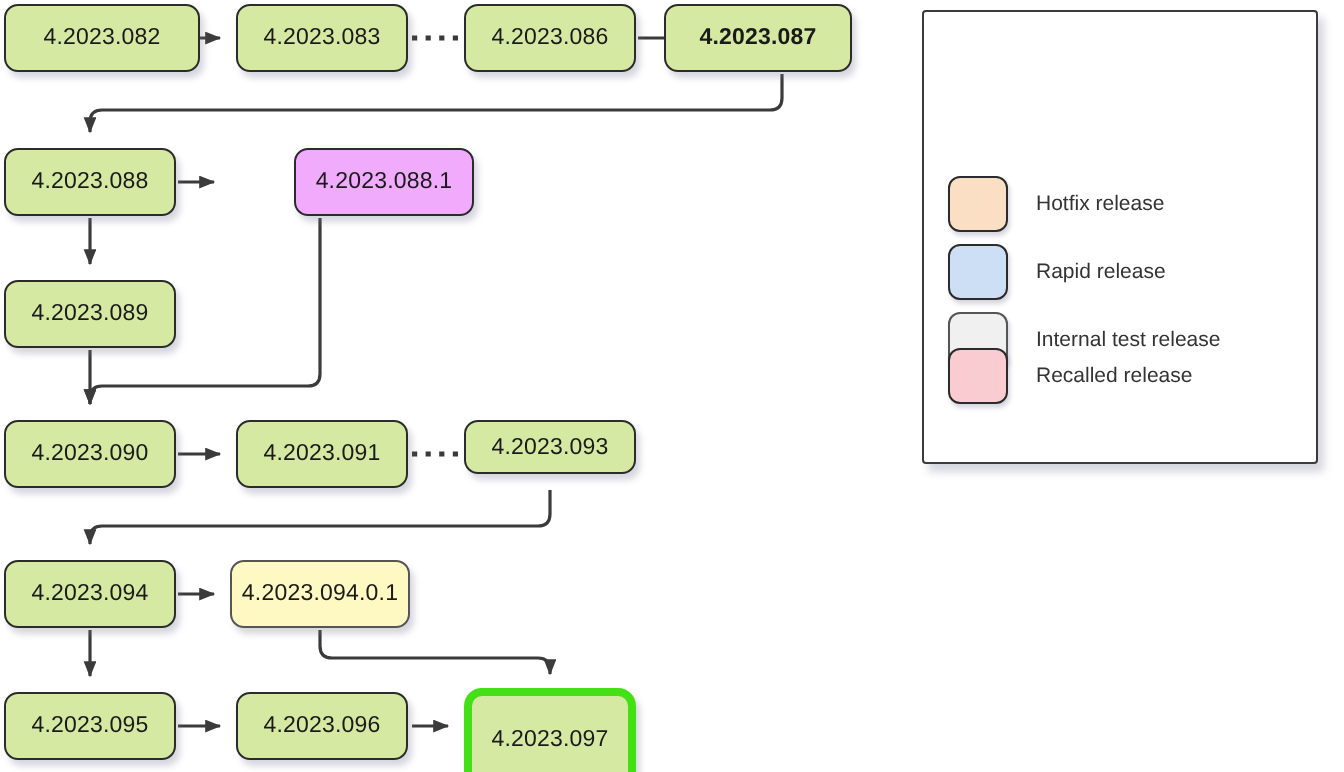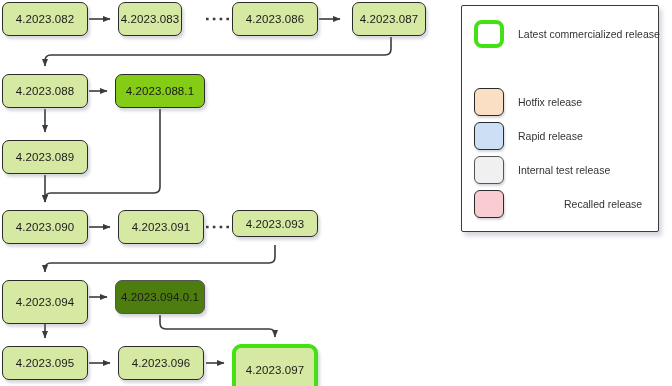--- a/index.html
+++ b/index.html
@@ -11,22 +11,22 @@
   svg.wires{position:absolute;left:0;top:0;width:672px;height:386px;
             pointer-events:none;}
 
   .node{position:absolute;box-sizing:border-box;display:flex;
         align-items:center;justify-content:center;
         border-radius:7px;font-size:11.5px;color:#1a1a1a;
         letter-spacing:.1px;white-space:nowrap;
         box-shadow:2px 3px 3px rgba(120,120,150,.30);}
 
   .n-story   {background:#d6e9a2;border:1.4px solid #2b2b2b;}
-  .n-hotfix  {background:#84cc16;border:1.4px solid #2b2b2b;}
-  .n-internal{background:#4d7c0f;border:1.4px solid #555555;text-align:right;}
+  .n-hotfix  {background:#f0abfc;border:1.4px solid #2b2b2b;margin-left:32px;}
+  .n-internal{background:#fef9c3;border:1.4px solid #555555;text-align:right;}
   .n-latest  {background:#d6e9a2;border:4px solid #44e016;border-radius:9px;}
 
   
   #legend{position:absolute;left:461px;top:5px;width:196px;height:225px;
           background:#ffffff;border:1.4px solid #3b3b3b;border-radius:2px;
           box-shadow:3px 4px 4px rgba(120,120,150,.30);}
   .leg-row{position:absolute;left:12px;display:flex;align-items:center;}
   .swatch{width:30px;height:28px;box-sizing:border-box;border-radius:6px;
           box-shadow:1px 2px 2px rgba(120,120,150,.30);}
   .s-latest  {background:#ffffff;border:4px solid #44e016;border-radius:8px;
@@ -75,53 +75,49 @@
       <line x1="45" y1="315" x2="45" y2="338" marker-end="url(#ah)"></line>
 
       <path d="M160,315 L160,323 Q160,329 166,329 L269,329 Q275,329 275,335 L275,337" marker-end="url(#ah)"></path>
 
       <line x1="89" y1="363" x2="110" y2="363" marker-end="url(#ah)"></line>
       <line x1="206" y1="363" x2="224" y2="363" marker-end="url(#ah)"></line>
     </g>
   </svg>
 
   <div id="nodes">
-      <div class="node n-story" style="left: 2px; top: 2px; width: 86px; height: 34px;">4.2023.082</div>
-      <div class="node n-story" style="left: 118px; top: 2px; width: 64px; height: 34px;">4.2023.083</div>
+      <div class="node n-story" style="left: 2px; top: 2px; width: 98px; height: 34px;">4.2023.082</div>
+      <div class="node n-story" style="left: 118px; top: 2px; width: 86px; height: 34px;">4.2023.083</div>
       <div class="node n-story" style="left: 232px; top: 2px; width: 86px; height: 34px;">4.2023.086</div>
-      <div class="node n-story" style="left: 352px; top: 2px; width: 74px; height: 34px;">4.2023.087</div>
+      <div class="node n-story" style="left: 332px; top: 2px; width: 94px; height: 34px; font-weight: bold;">4.2023.087</div>
       <div class="node n-story" style="left: 2px; top: 74px; width: 86px; height: 34px;">4.2023.088</div>
       <div class="node n-hotfix" style="left: 115px; top: 74px; width: 90px; height: 34px;">4.2023.088.1</div>
       <div class="node n-story" style="left: 2px; top: 140px; width: 86px; height: 34px;">4.2023.089</div>
       <div class="node n-story" style="left: 2px; top: 210px; width: 86px; height: 34px;">4.2023.090</div>
       <div class="node n-story" style="left: 118px; top: 210px; width: 86px; height: 34px;">4.2023.091</div>
       <div class="node n-story" style="left: 232px; top: 210px; width: 86px; height: 27px;">4.2023.093</div>
-      <div class="node n-story" style="left: 2px; top: 280px; width: 86px; height: 44px;">4.2023.094</div>
+      <div class="node n-story" style="left: 2px; top: 280px; width: 86px; height: 34px;">4.2023.094</div>
       <div class="node n-internal" style="left: 115px; top: 280px; width: 90px; height: 34px;">4.2023.094.0.1</div>
       <div class="node n-story" style="left: 2px; top: 346px; width: 86px; height: 34px;">4.2023.095</div>
       <div class="node n-story" style="left: 118px; top: 346px; width: 86px; height: 34px;">4.2023.096</div>
       <div class="node n-latest" style="left: 232px; top: 344px; width: 86px; height: 52px;">4.2023.097</div>
     </div>
 
   <div id="legend">
-      <div class="leg-row" style="top: 14px;">
-        <div class="swatch s-latest"></div>
-        <div class="leg-label">Latest commercialized release</div>
-      </div>
       <div class="leg-row" style="top: 82px;">
         <div class="swatch s-hotfix"></div>
         <div class="leg-label">Hotfix release</div>
       </div>
       <div class="leg-row" style="top: 116px;">
         <div class="swatch s-rapid"></div>
         <div class="leg-label">Rapid release</div>
       </div>
       <div class="leg-row" style="top: 150px;">
         <div class="swatch s-internal"></div>
         <div class="leg-label">Internal test release</div>
       </div>
-      <div class="leg-row" style="top: 184px; gap: 46px;">
+      <div class="leg-row" style="top: 168px;">
         <div class="swatch s-recalled"></div>
         <div class="leg-label">Recalled release</div>
       </div>
     </div>
 
 </div>
 
 </body></html>

